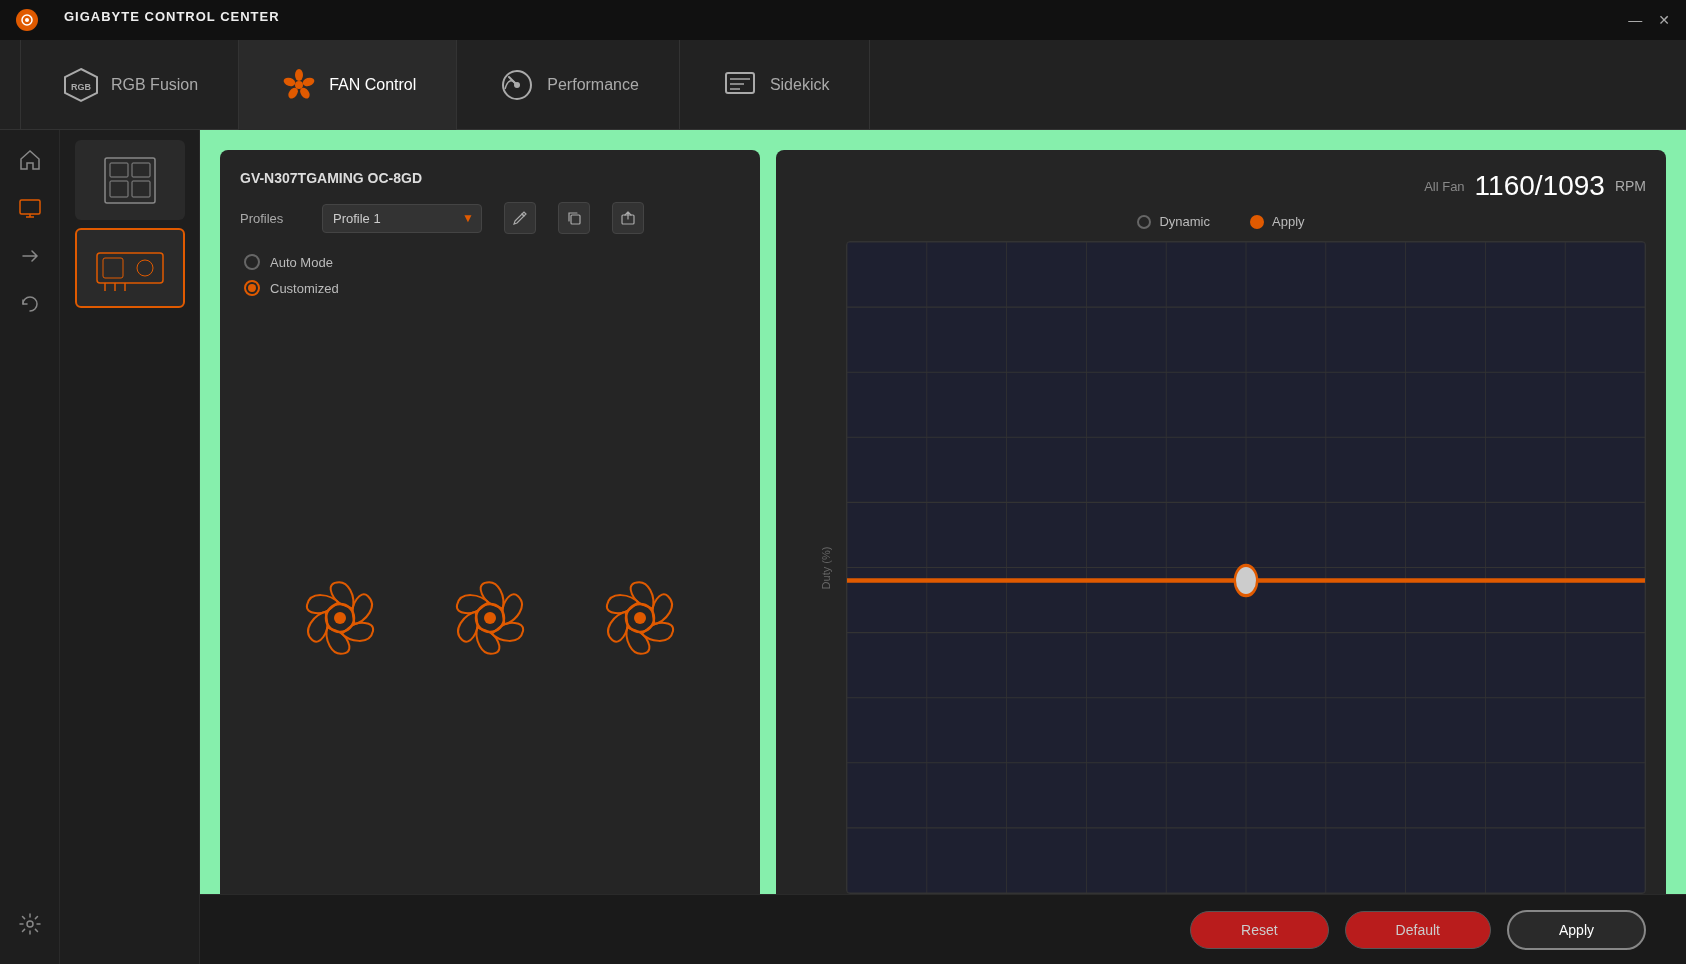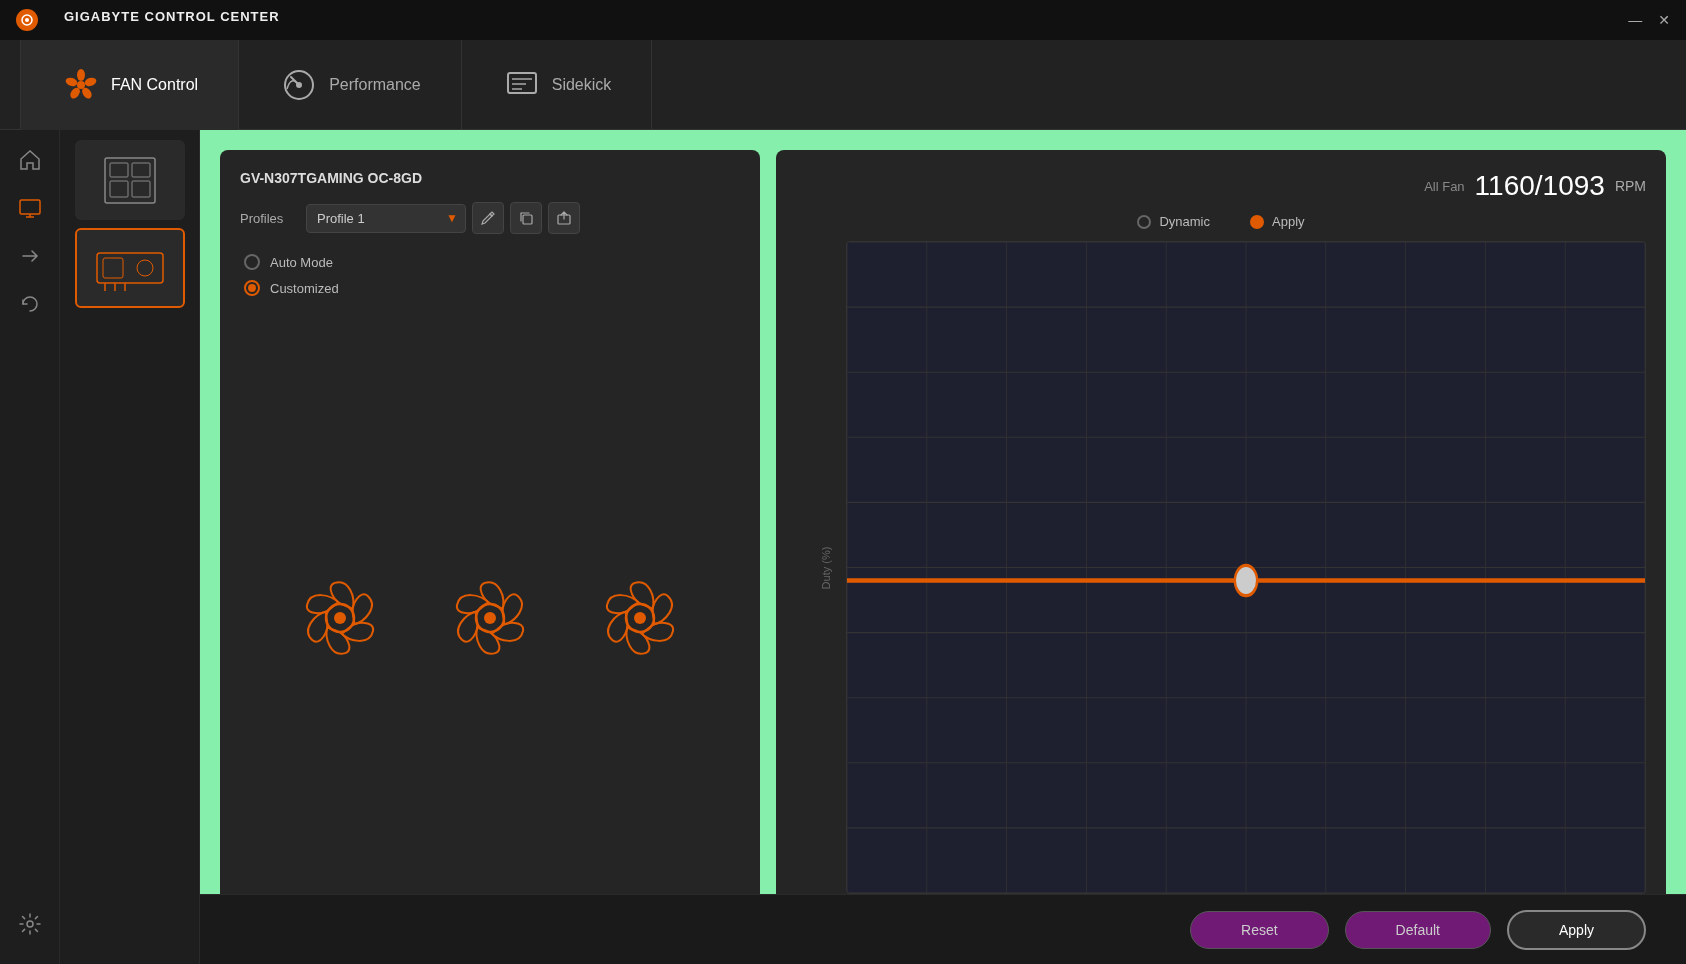--- a/index.html
+++ b/index.html
@@ -162,21 +162,21 @@
       gap: 16px;
     }
     .device-title {
       color: #ddd;
       font-size: 14px;
       font-weight: 600;
     }
     .profiles-row {
       display: flex;
       align-items: center;
-      gap: 6px;
+      gap: 22px;
     }
     .profiles-label {
       color: #aaa;
       font-size: 13px;
       min-width: 60px;
     }
     .profile-select {
       background: #333;
       border: 1px solid #444;
       color: #ccc;
@@ -377,21 +377,21 @@
       align-items: center;
       justify-content: flex-end;
       padding: 0 40px;
       gap: 16px;
       border-top: 1px solid #2a2a2a;
     }
     .bottom-btn {
       padding: 10px 50px;
       border-radius: 30px;
       border: 1px solid #555;
-      background: #701a75;
+      background: #b91c1c;
       color: #ccc;
       font-size: 14px;
       cursor: pointer;
     }
     .bottom-btn.primary {
       background: #2a2a2a;
       border: 2px solid #888;
       color: #fff;
     }
 
@@ -421,20 +421,29 @@
     <span class="title-bar-text">GIGABYTE CONTROL CENTER</span>
   </div>
   <div class="title-bar-controls">
     <button class="title-btn">—</button>
     <button class="title-btn">✕</button>
   </div>
 </div>
 
 <div class="nav-bar">
 
+  <div class="nav-item">
+    <div class="nav-icon">
+      <svg width="36" height="36" viewBox="0 0 36 36">
+        <polygon points="18,2 34,10 34,26 18,34 2,26 2,10" fill="none" stroke="#aaa" stroke-width="2"></polygon>
+        <text x="18" y="23" text-anchor="middle" fill="#aaa" font-size="9" font-weight="bold">RGB</text>
+      </svg>
+    </div>
+    <span>RGB Fusion</span>
+  </div>
 
   <div class="nav-item active">
     <div class="nav-icon">
       <svg width="36" height="36" viewBox="0 0 36 36">
         <circle cx="18" cy="18" r="4" fill="#e05a00"></circle>
         <g fill="#e05a00">
           <ellipse cx="18" cy="8" rx="4" ry="6" transform="rotate(0 18 18)"></ellipse>
           <ellipse cx="18" cy="8" rx="4" ry="6" transform="rotate(72 18 18)"></ellipse>
           <ellipse cx="18" cy="8" rx="4" ry="6" transform="rotate(144 18 18)"></ellipse>
           <ellipse cx="18" cy="8" rx="4" ry="6" transform="rotate(216 18 18)"></ellipse>

